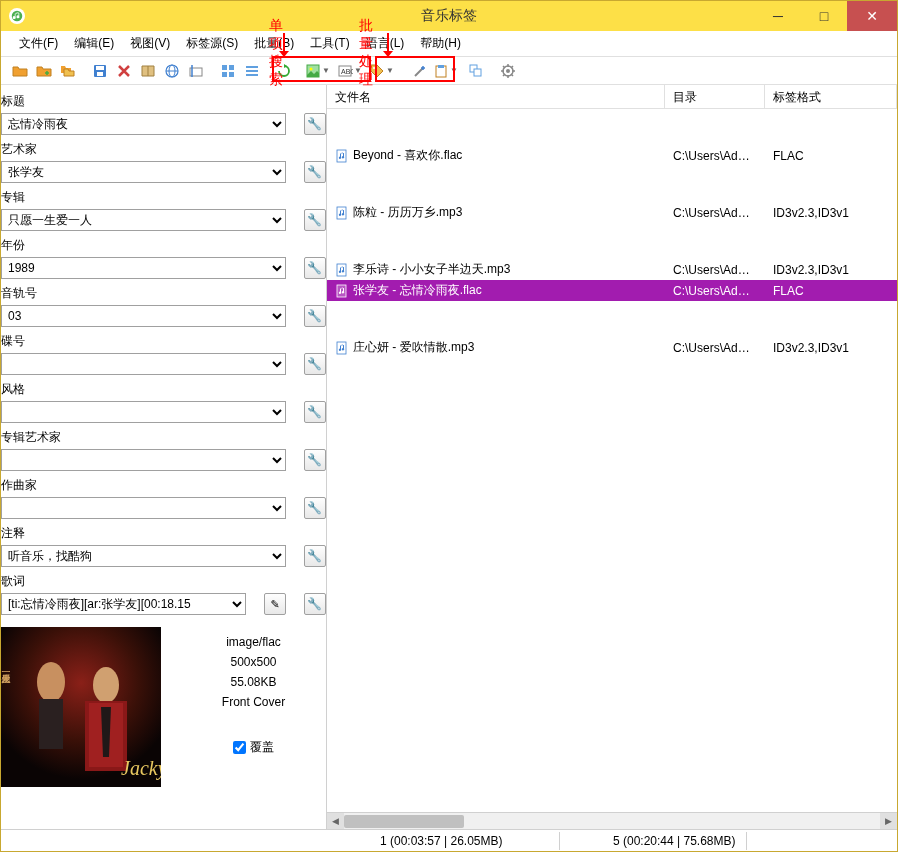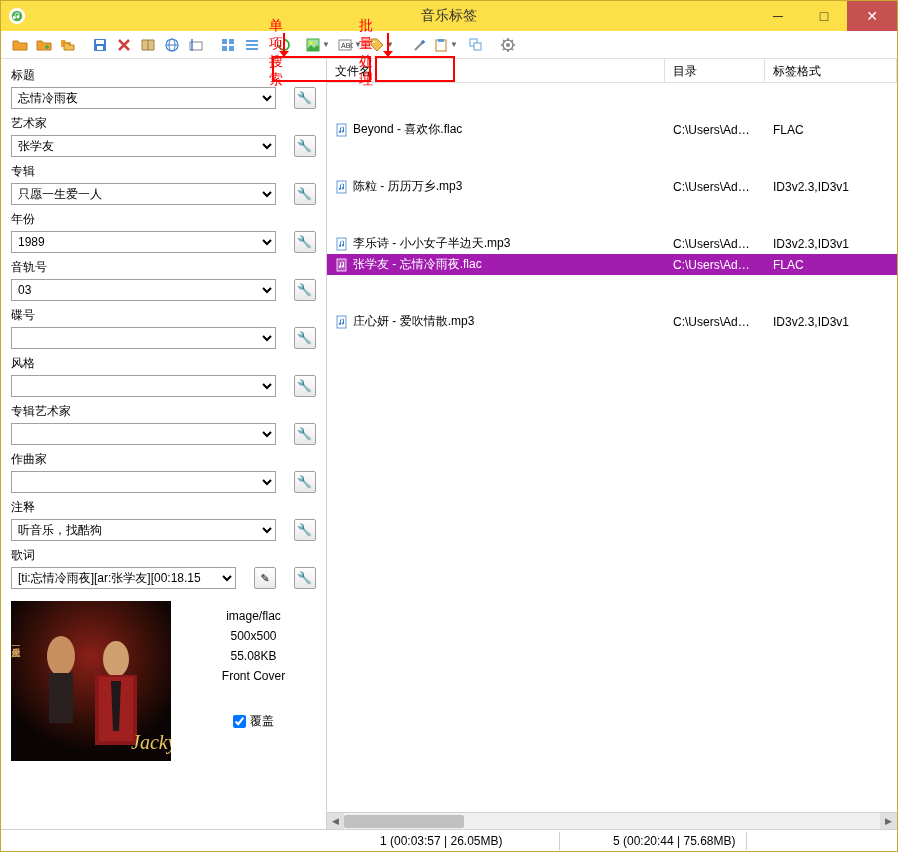--- a/index.html
+++ b/index.html
@@ -27,21 +27,21 @@
 .menubar { height: 26px; background: #fff; display: flex; align-items: center; padding: 0 10px; border-bottom: 1px solid #e0e0e0; }
 .menu-item { padding: 3px 8px; color: #000; }
 
 .toolbar { height: 28px; background: #fff; display: flex; align-items: center; padding: 0 8px; gap: 2px; border-bottom: 1px solid #e0e0e0; position: relative; }
 .tb-btn { width: 22px; height: 22px; display: flex; align-items: center; justify-content: center; border-radius: 2px; }
 .tb-sep { width: 6px; }
 .tb-split { width: 30px; display: flex; align-items: center; }
 .tb-split .arrow { font-size: 8px; color: #666; margin-left: 1px; }
 
 .content { flex: 1; display: flex; overflow: hidden; }
-.left-panel { width: 326px; background: #fff; border-right: 1px solid #d0d0d0; padding: 8px 10px; overflow-y: auto; }
+.left-panel { width: 326px; background: #fff; border-right: 1px solid #d0d0d0; padding: 8px 0; overflow-y: auto; }
 .field-group { margin-bottom: 6px; }
 .field-label { color: #000; font-size: 12px; margin-bottom: 3px; display: block; }
 .field-row { display: flex; gap: 18px; align-items: center; }
 .field-select { flex: 1; height: 22px; border: 1px solid #a0a0a0; padding: 1px 2px; font-size: 12px; font-family: inherit; background: #fff; }
 .wrench-btn { width: 22px; height: 22px; border: 1px solid #a0a0a0; background: linear-gradient(#fefefe,#e8e8e8); display: flex; align-items: center; justify-content: center; font-size: 12px; border-radius: 2px;}
 .edit-btn { width: 22px; height: 22px; border: 1px solid #a0a0a0; background: linear-gradient(#fefefe,#e8e8e8); display: flex; align-items: center; justify-content: center; font-size: 11px; border-radius: 2px;}
 
 .cover-section { margin-top: 12px; display: flex; gap: 20px; }
 .cover-img { width: 160px; height: 160px; background: #1a0d08; position: relative; }
 .cover-info { text-align: center; flex: 1; padding-top: 8px; }
@@ -97,20 +97,30 @@
         </svg>
     </div>
     <div class="title">音乐标签</div>
     <div class="win-controls">
       <div class="win-btn win-min">─</div>
       <div class="win-btn win-max">□</div>
       <div class="win-btn win-close">✕</div>
     </div>
   </div>
 
+  <div class="menubar">
+    <div class="menu-item">文件(F)</div>
+    <div class="menu-item">编辑(E)</div>
+    <div class="menu-item">视图(V)</div>
+    <div class="menu-item">标签源(S)</div>
+    <div class="menu-item">批量(B)</div>
+    <div class="menu-item">工具(T)</div>
+    <div class="menu-item">语言(L)</div>
+    <div class="menu-item">帮助(H)</div>
+  </div>
 
   <div class="toolbar">
     <div class="tb-btn">
         <svg width="16" height="16">
           <path d="M1 4 L6 4 L7 6 L15 6 L15 13 L1 13 Z" fill="#f0a030" stroke="#c08020"></path>
         </svg>
       </div>
     <div class="tb-btn">
         <svg width="16" height="16">
           <path d="M1 4 L6 4 L7 6 L15 6 L15 13 L1 13 Z" fill="#f0a030" stroke="#c08020"></path>

